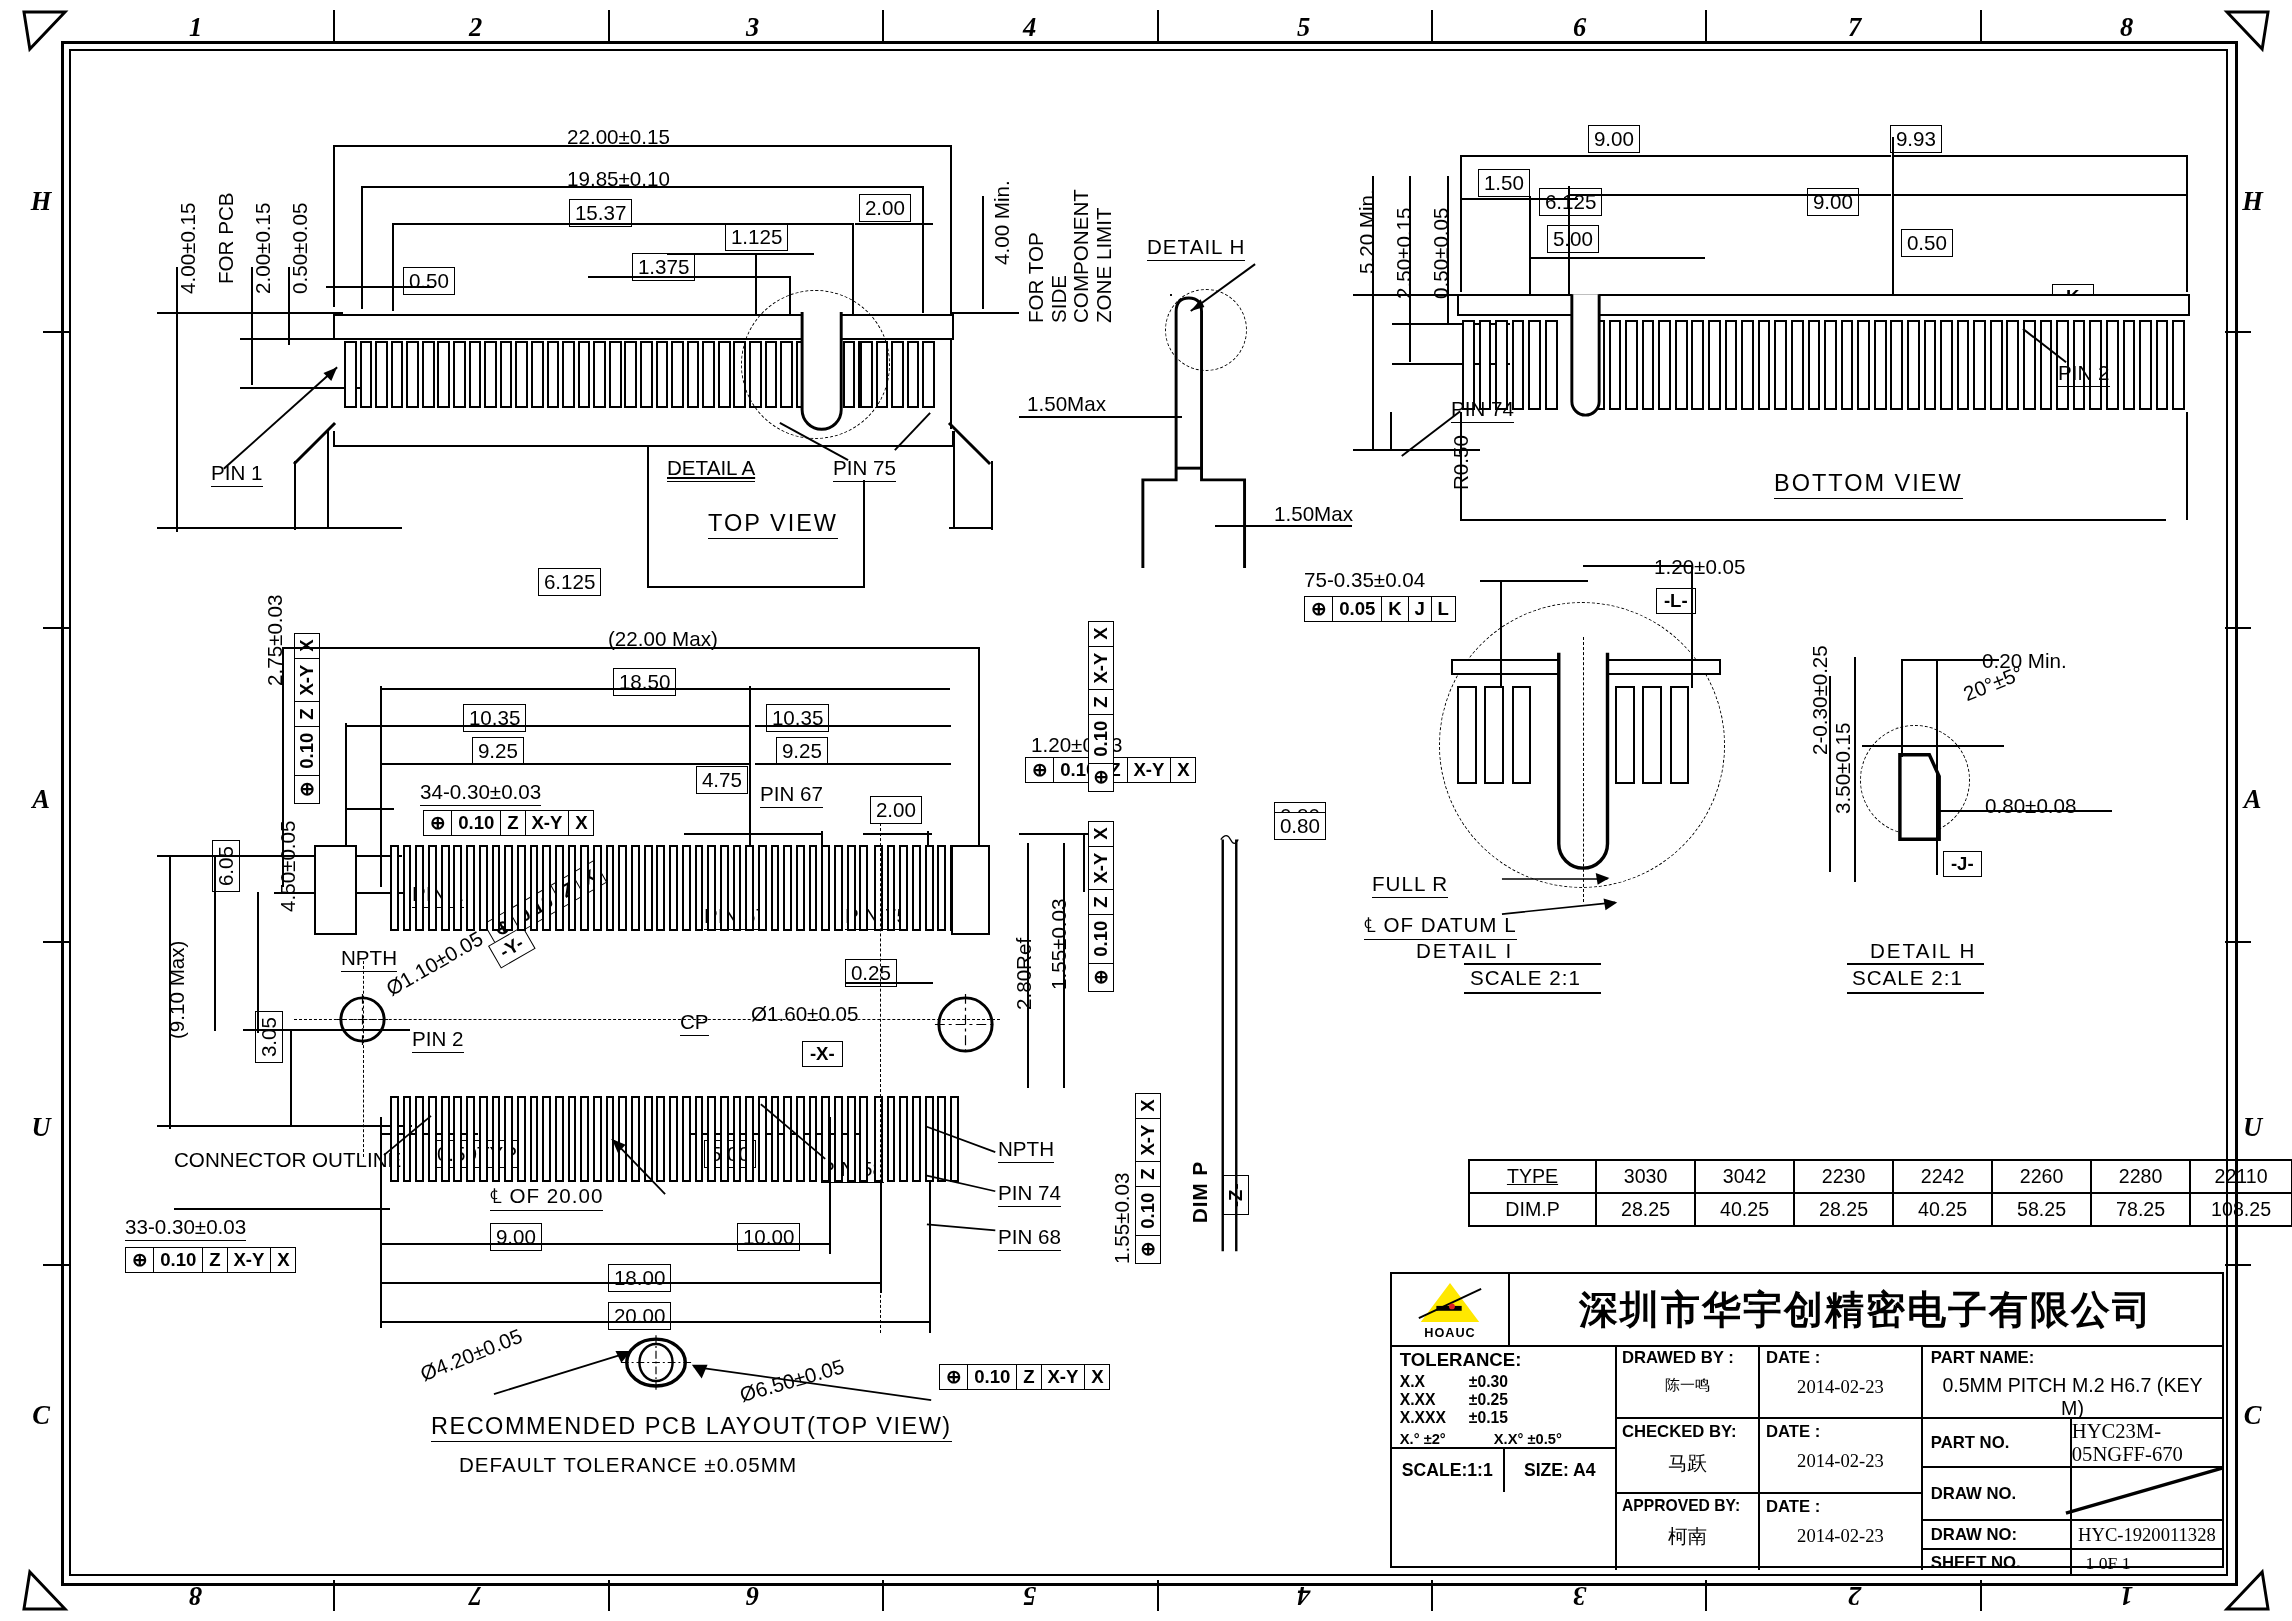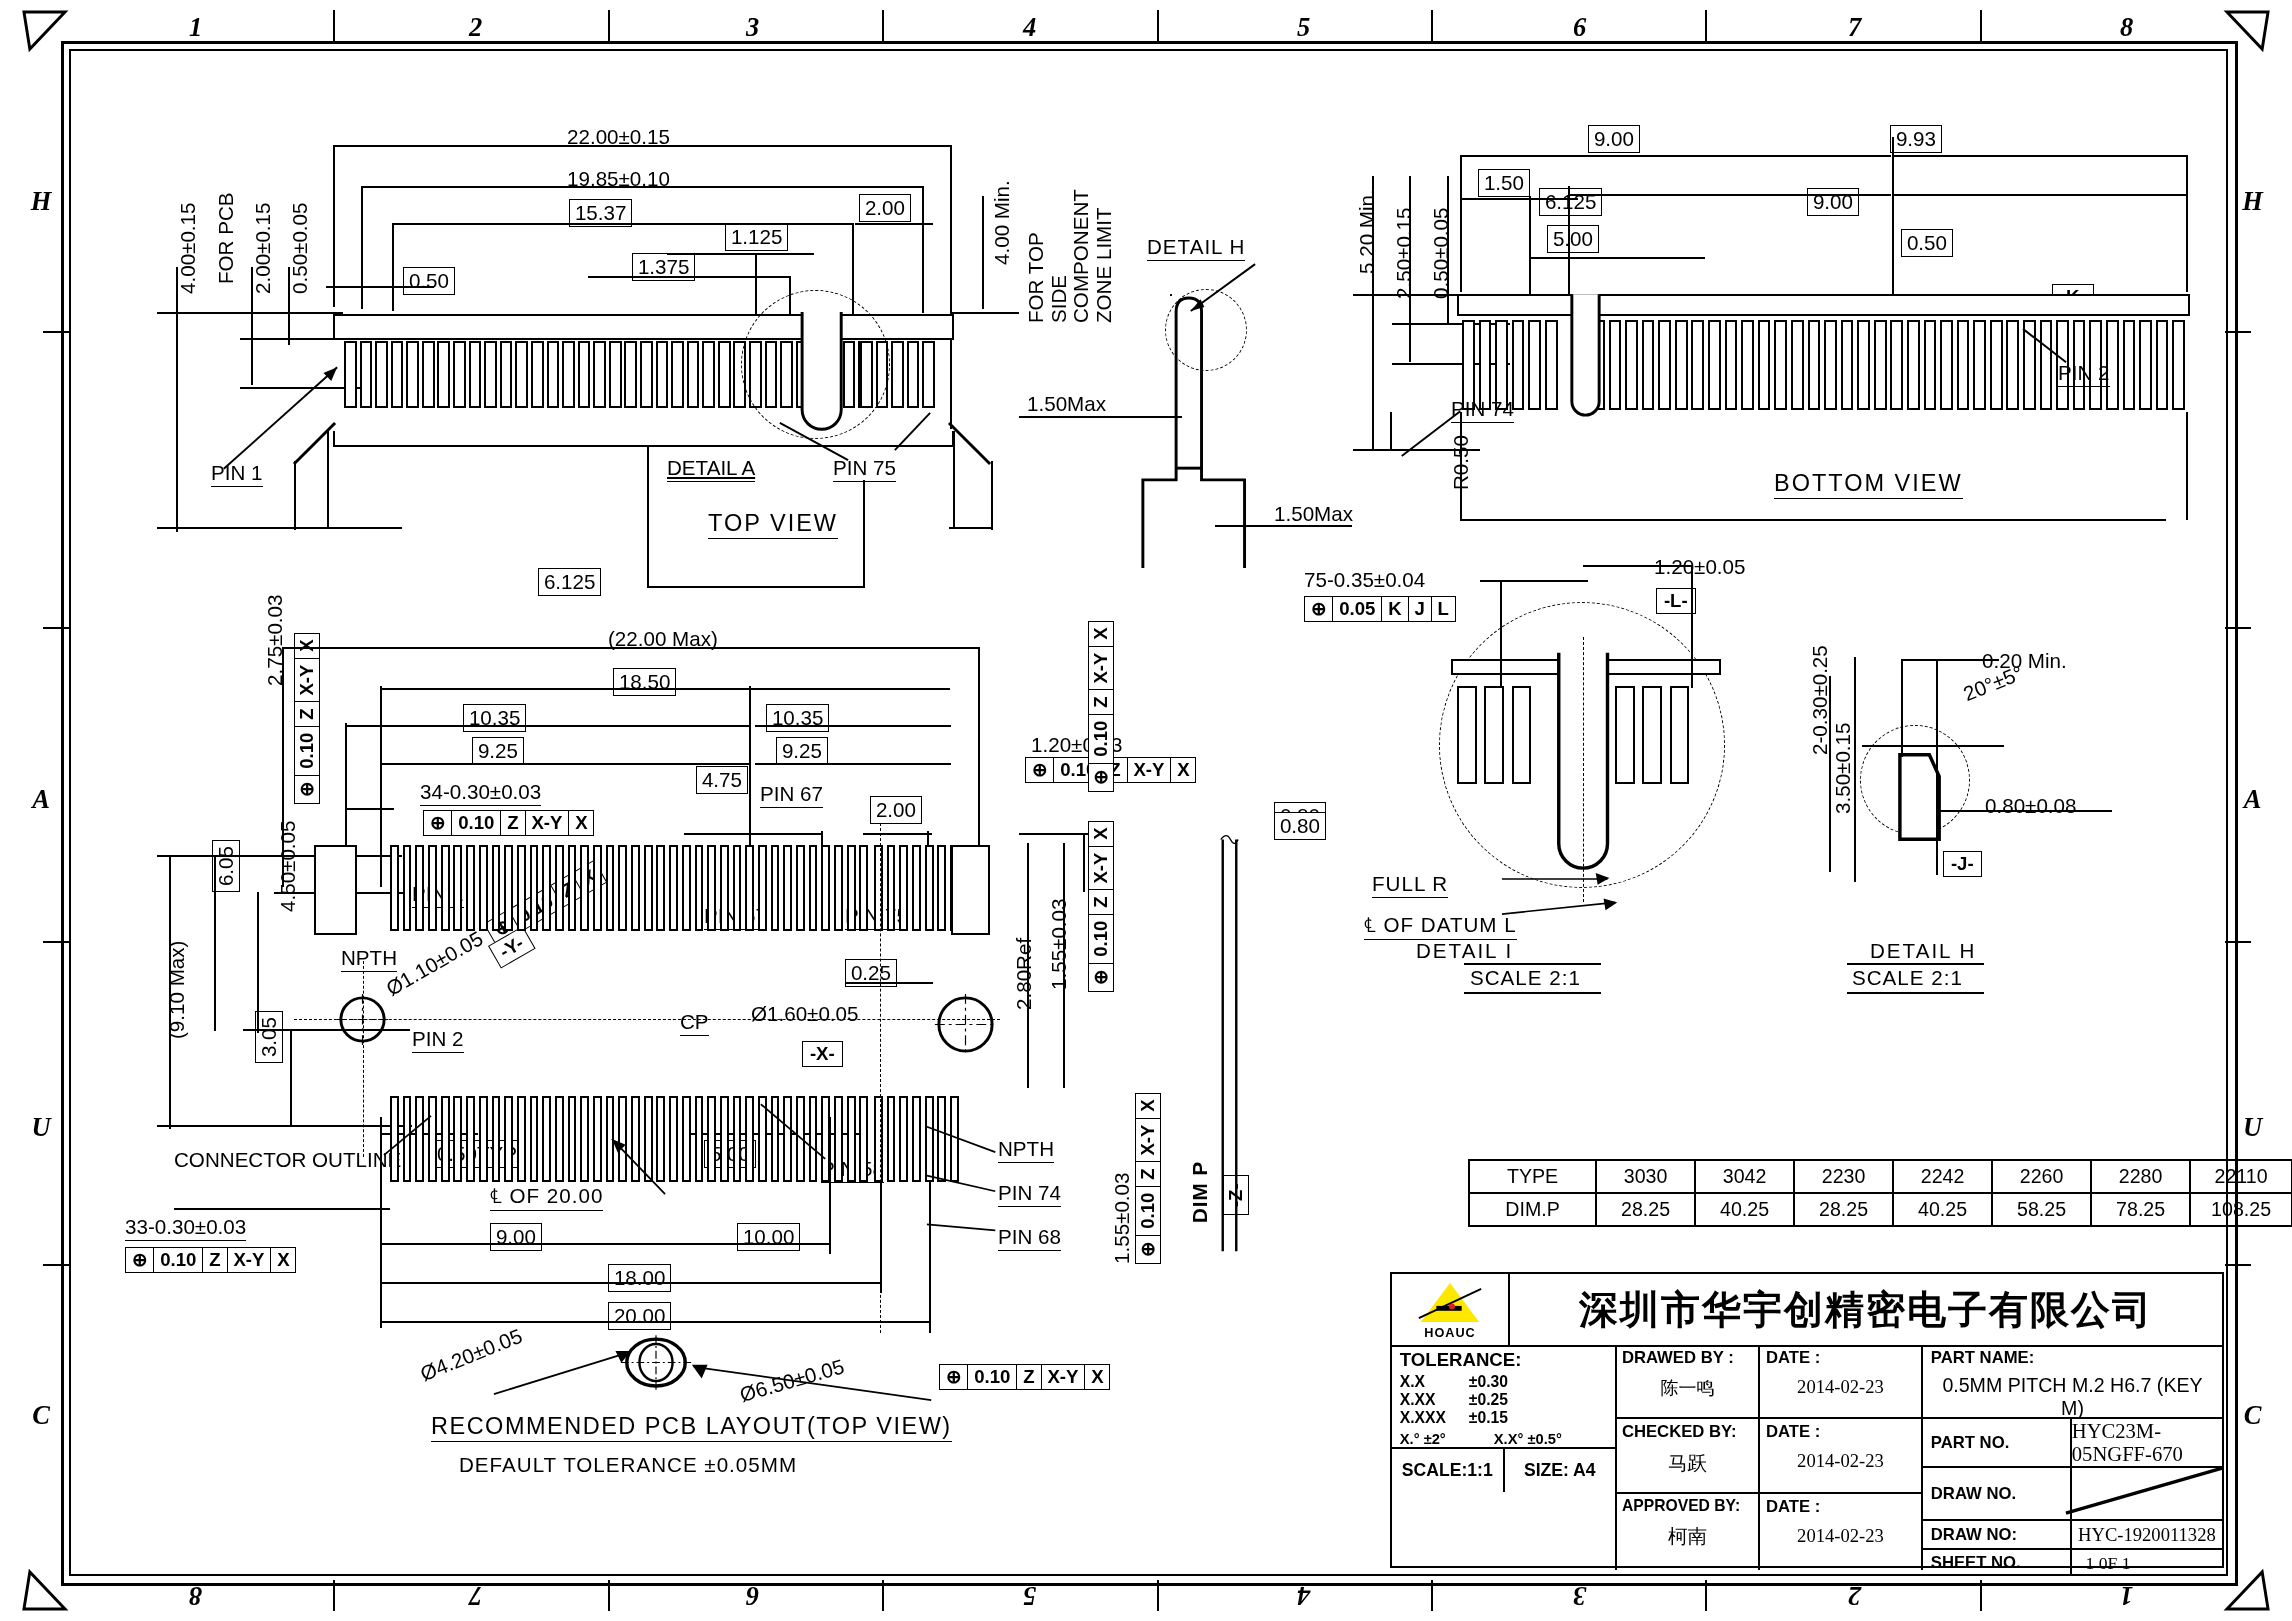--- a/index.html
+++ b/index.html
@@ -744,21 +744,21 @@
       <path d="M250 48 L8 14" stroke="#000" stroke-width="1.8" fill="none"></path>
       <polygon points="6,12 22,12 16,26" fill="#000"></polygon>
     </svg>
 
   <div class="abs t24 ul" style="left:431px;top:1413px;letter-spacing:1.5px;">RECOMMENDED PCB LAYOUT(TOP VIEW)</div>
   <div class="abs t21" style="left:459px;top:1453px;letter-spacing:1px;">DEFAULT TOLERANCE ±0.05MM</div>
 
   <table class="tbl abs" style="left:1468px;top:1159px;">
     <tbody>
         <tr>
-      <td style="width:134px;">TYPE</td>
+      <td style="width:134px;text-decoration:underline;">TYPE</td>
       <td style="width:98px;">3030</td>
       <td style="width:98px;">3042</td>
       <td style="width:98px;">2230</td>
       <td style="width:98px;">2242</td>
       <td style="width:98px;">2260</td>
       <td style="width:98px;">2280</td>
       <td style="width:98px;">22110</td>
     </tr>
     <tr>
       <td>DIM.P</td>
@@ -812,21 +812,21 @@
         </div>
         <div style="height:43px;display:flex;">
           <span class="bold" style="flex:1;border-right:2.5px solid #000;display:flex;align-items:center;justify-content:center;font-size:17.6px;">SCALE:1:1</span>
           <span class="bold" style="flex:1;display:flex;align-items:center;justify-content:center;font-size:17.6px;">SIZE:  A4</span>
         </div>
       </div>
 
       <div style="width:143px;border-right:2.5px solid #000;box-sizing:border-box;">
         <div style="height:74px;border-bottom:2.5px solid #000;padding:2.9px 4.9px;box-sizing:border-box;">
           <div class="bold" style="font-size:16.7px;">DRAWED BY :</div>
-          <div class="cjk" style="font-size:18px;text-align:center;margin-top:7.8px;">陈一鸣</div>
+          <div class="cjk" style="font-size:15px;text-align:center;margin-top:7.8px;">陈一鸣</div>
         </div>
         <div style="height:75px;border-bottom:2.5px solid #000;padding:2.9px 4.9px;box-sizing:border-box;">
           <div class="bold" style="font-size:16.7px;">CHECKED BY:</div>
           <div class="cjk" style="font-size:19.6px;text-align:center;margin-top:7.8px;">马跃</div>
         </div>
         <div style="height:75px;padding:2.9px 4.9px;box-sizing:border-box;">
           <div class="bold" style="font-size:15.7px;">APPROVED BY:</div>
           <div class="cjk" style="font-size:19.6px;text-align:center;margin-top:7.8px;">柯南</div>
         </div>
       </div>

